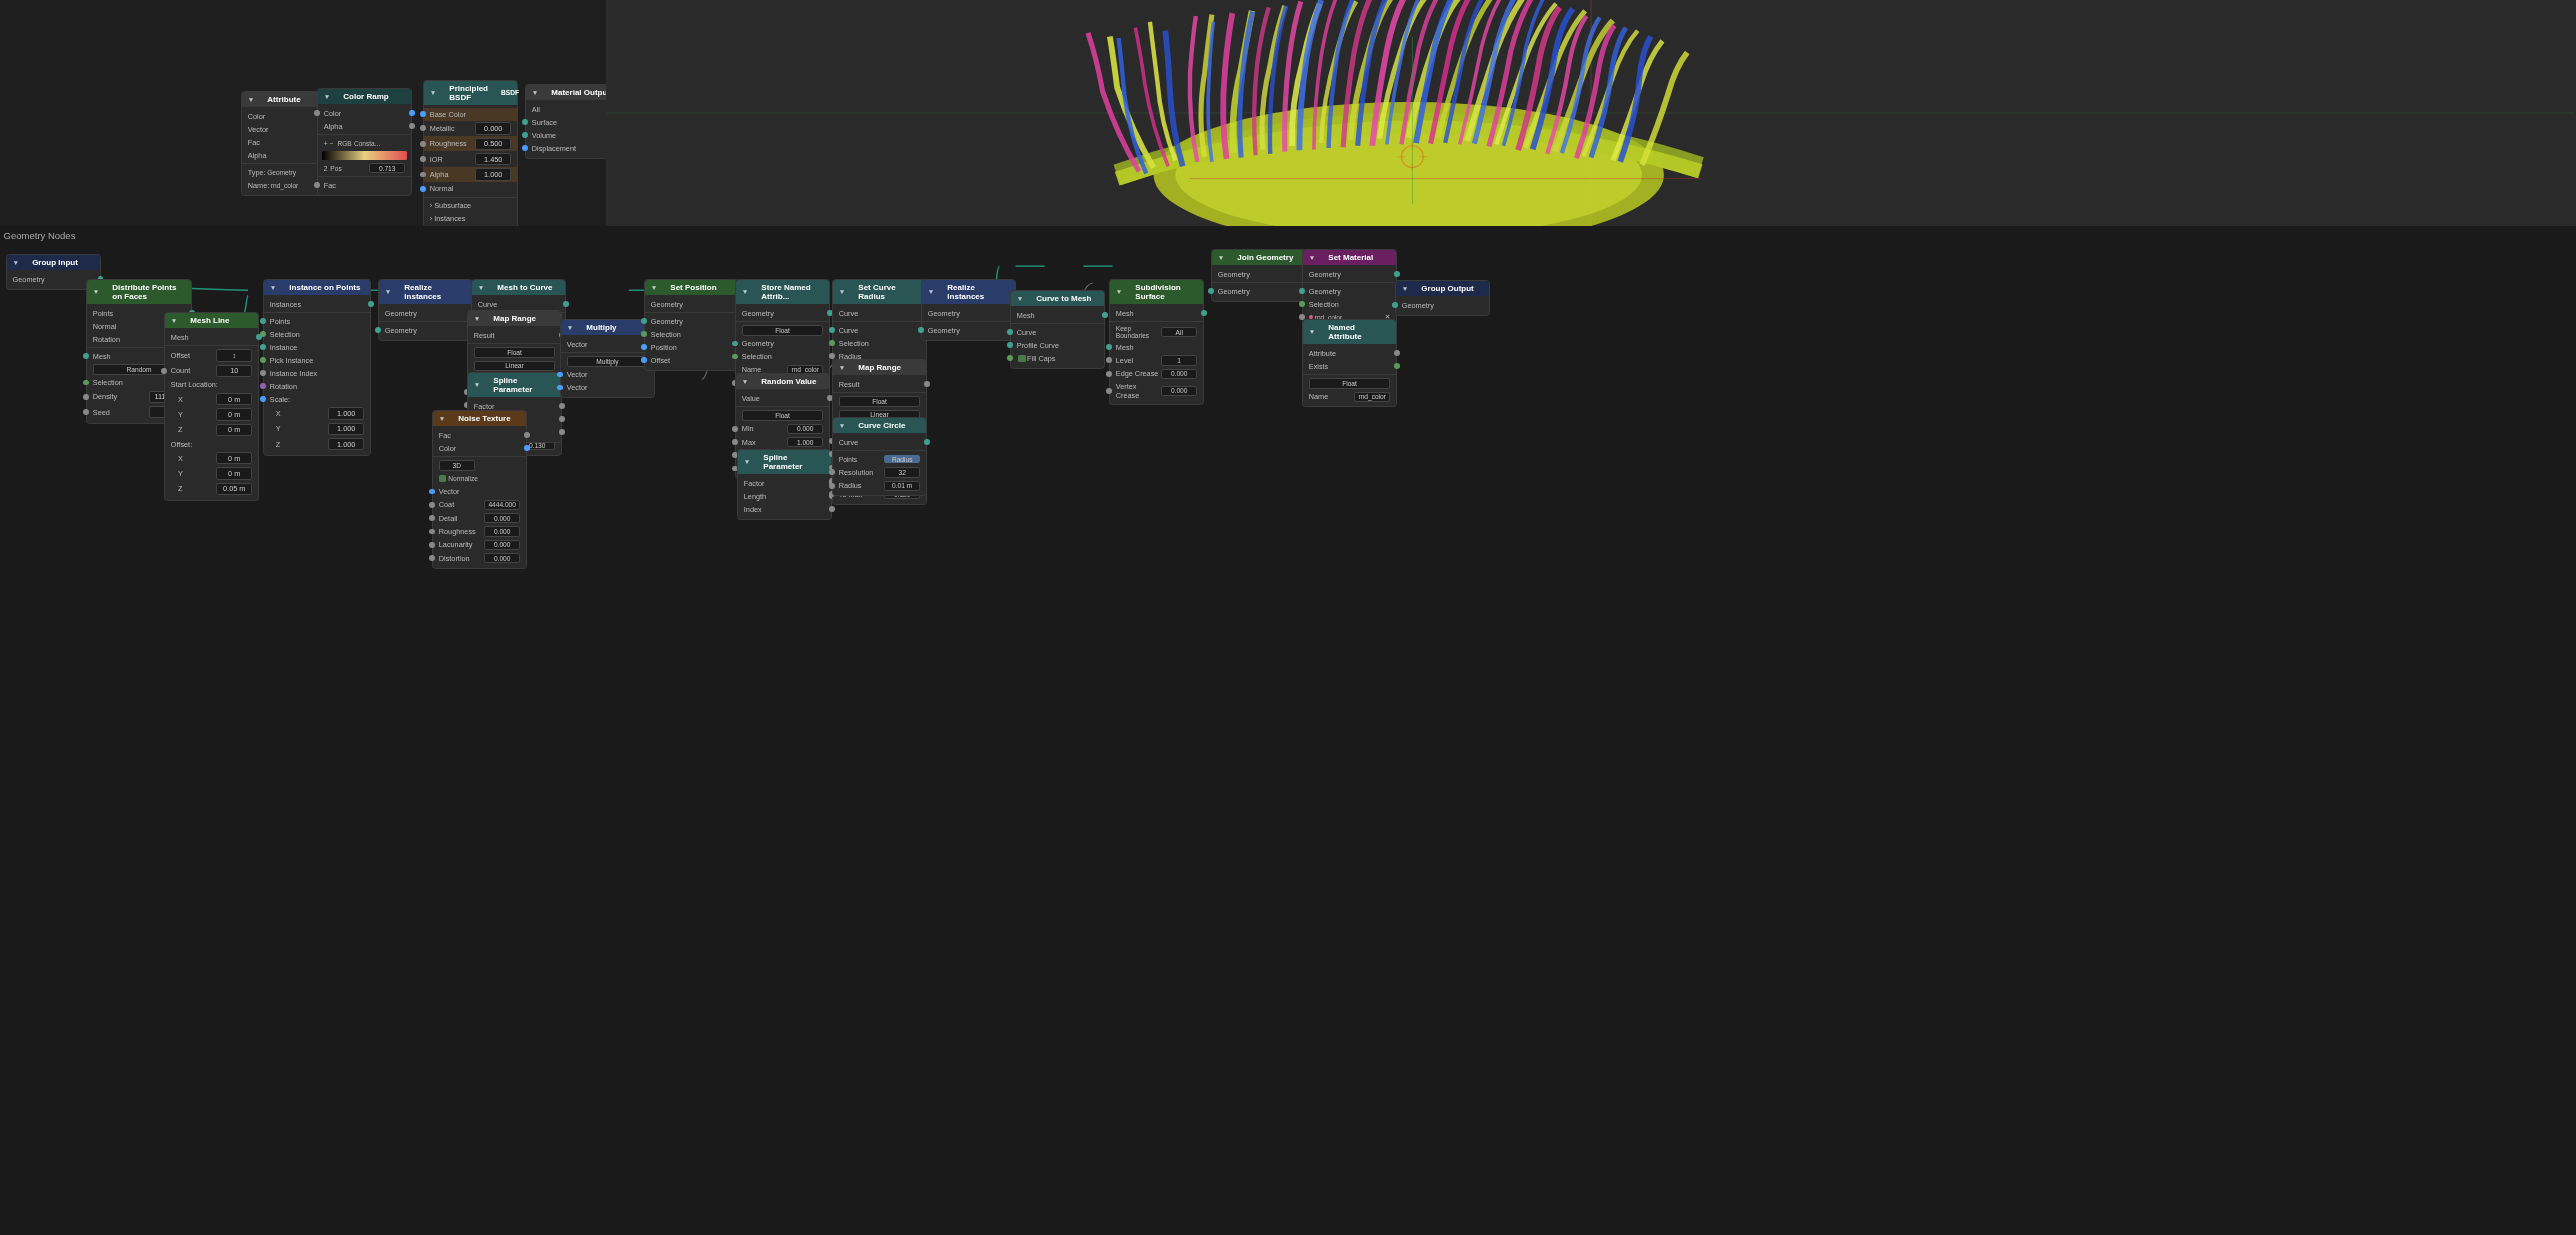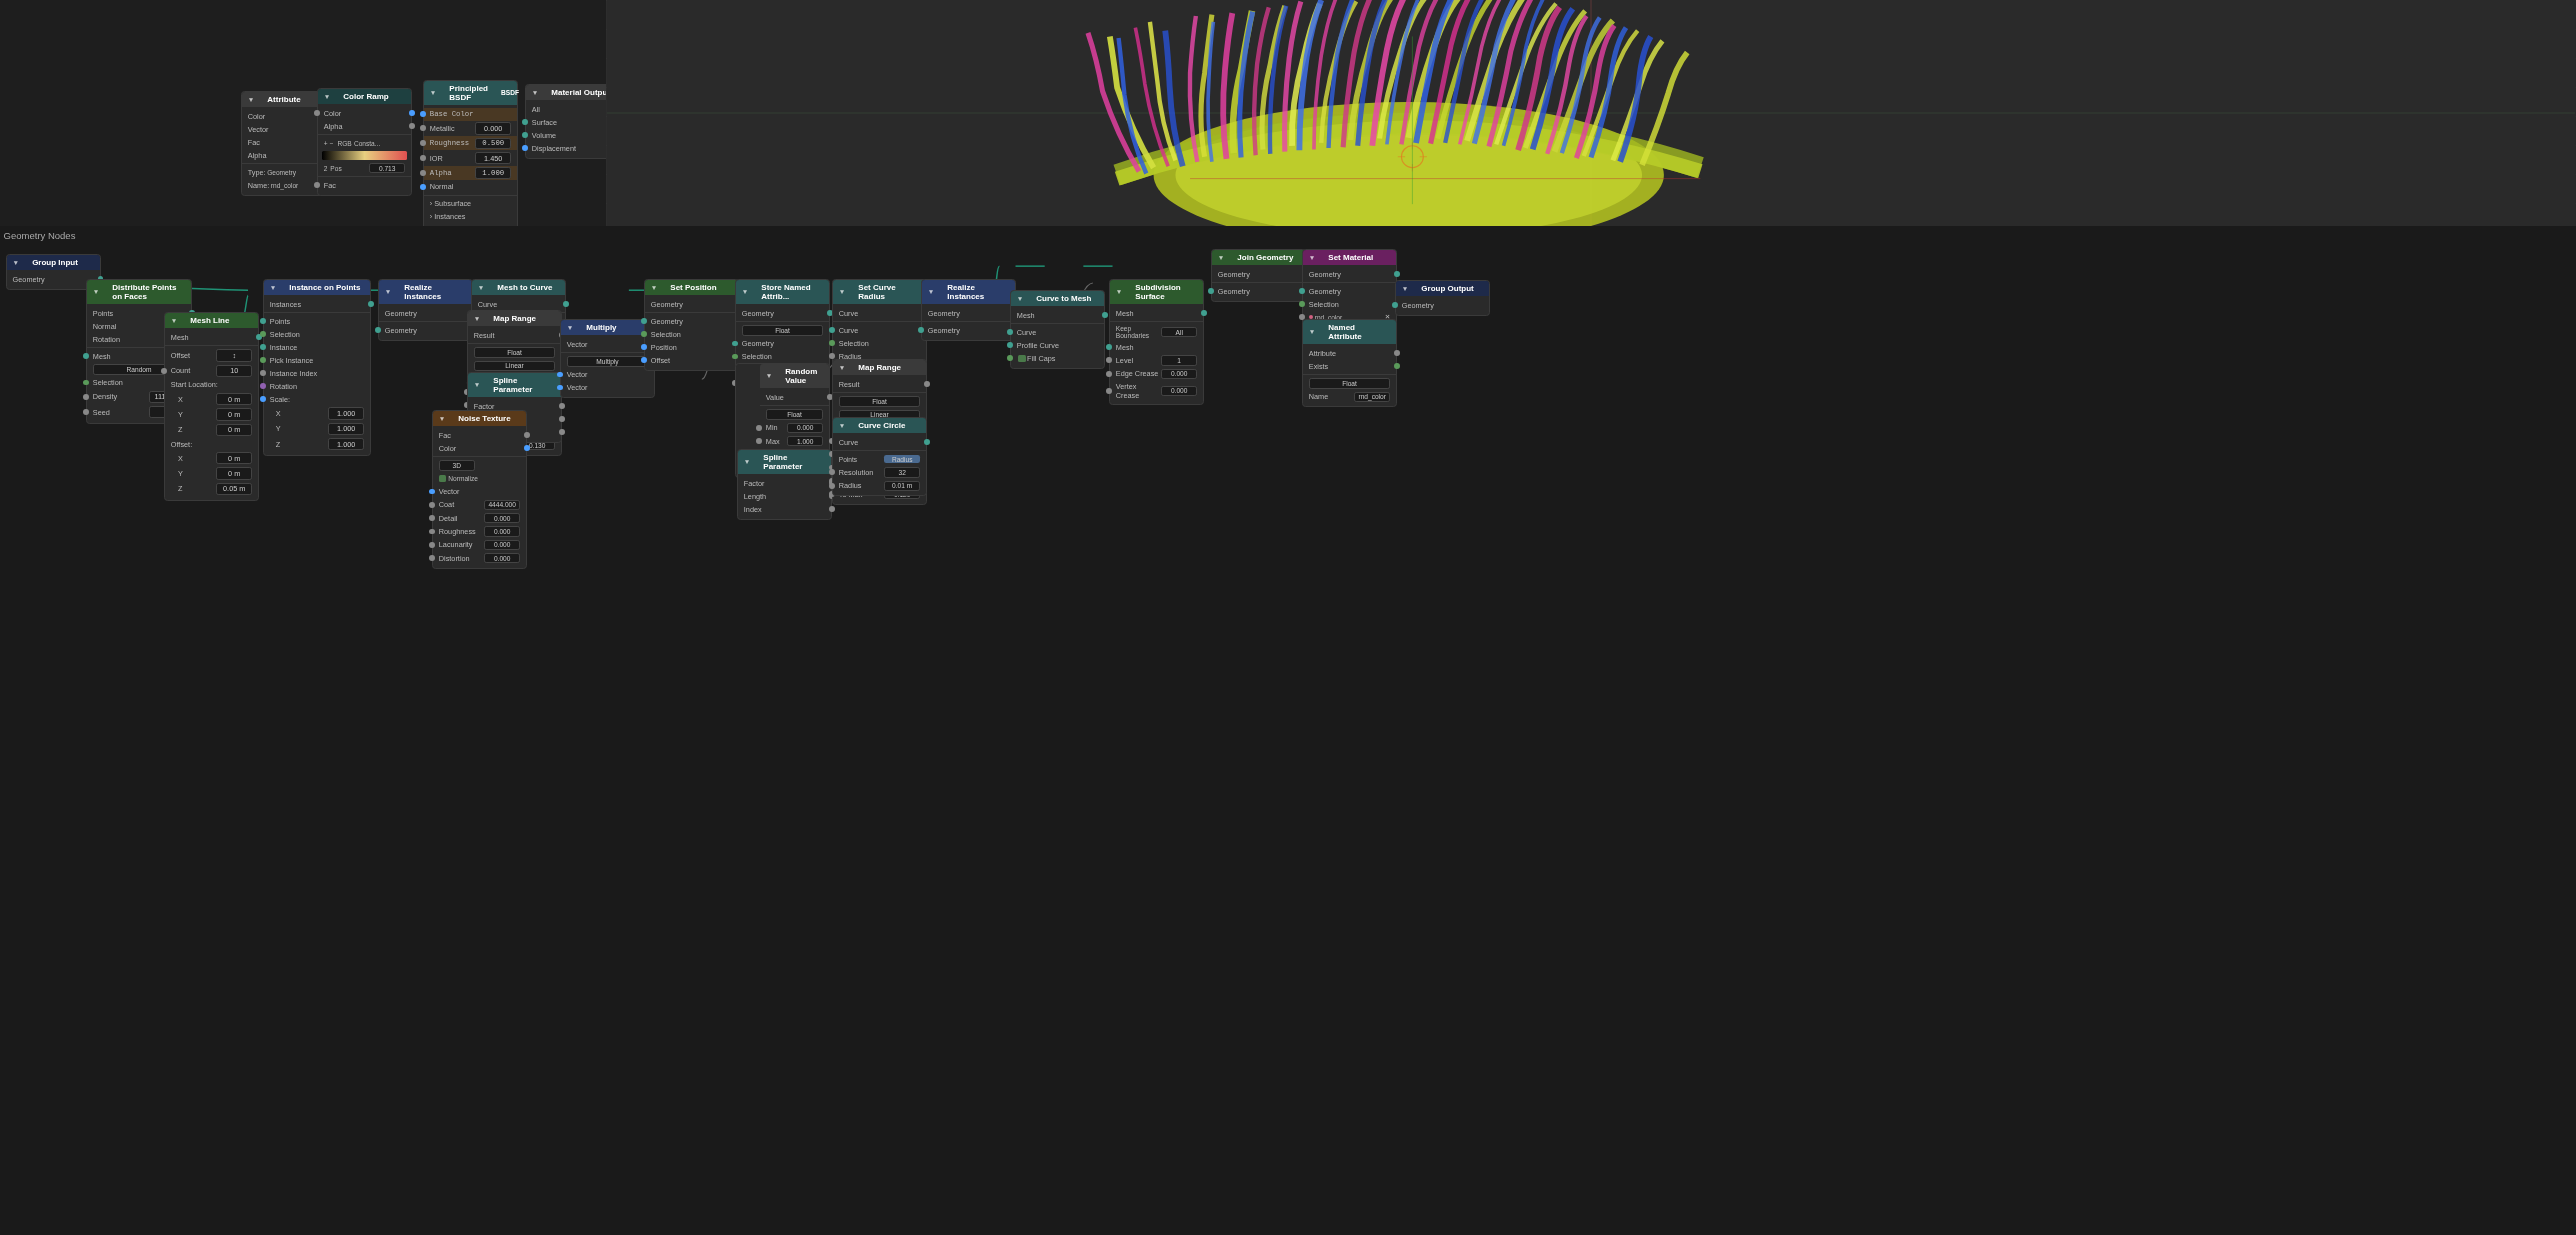--- a/index.html
+++ b/index.html
@@ -194,21 +194,20 @@
     
     .coral-svg {
       position: absolute;
       top: 0; left: 0;
       width: 100%;
       height: 100%;
     }
 
     .highlighted-row {
       background: rgba(255,140,0,0.15);
-      font-family: Liberation Mono, monospace;
     }
   </style>
 </head>
 <body>
 
 <div class="top-area">
 
   <div class="shader-nodes">
 
     <div class="node sn-attribute" style="width:69px; top:91px; left:241px; position:absolute;">
@@ -914,21 +913,21 @@
         <span>Name</span>
         <span class="value-field label-right" style="font-size:6.6px;">rnd_color</span>
       </div>
       <div class="node-row">
         <span class="socket gray socket-left"></span>
         <span>Value</span>
       </div>
     </div>
   </div>
 
-  <div class="node" style="width:86px; top:137px; left:735px; position:absolute; z-index:1;padding-left:24px;">
+  <div class="node" style="width:86px; top:147px; left:735px; position:absolute; z-index:1;">
     <div class="node-header hdr-gray">
       <span class="collapse-arrow">▼</span>
       <span>Random Value</span>
     </div>
     <div class="node-body">
       <div class="node-row">
         <span>Value</span>
         <span class="socket gray socket-right"></span>
       </div>
       <div class="node-divider"></div>

